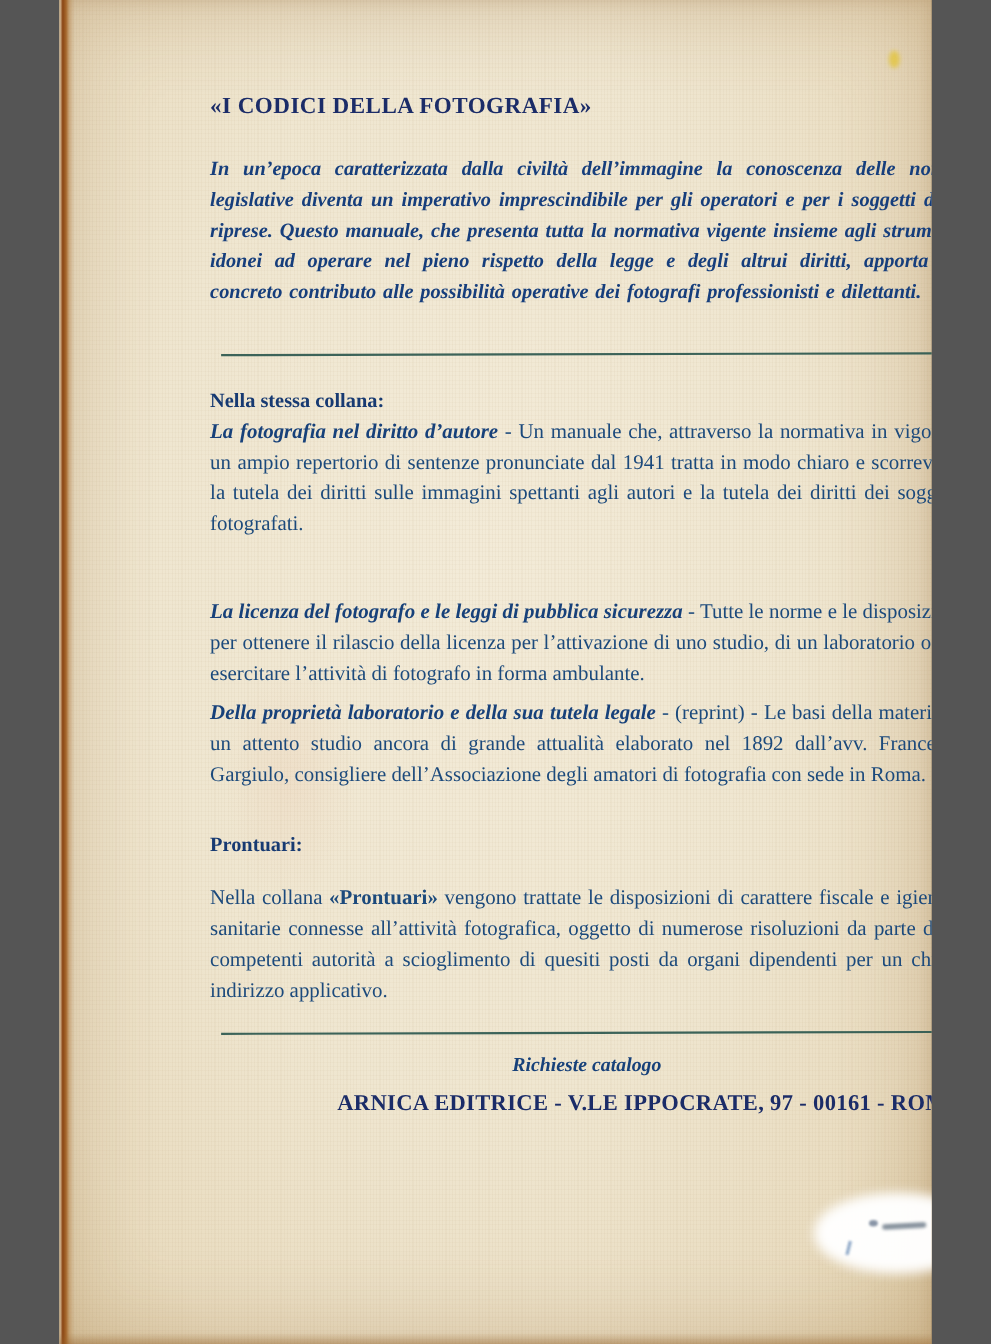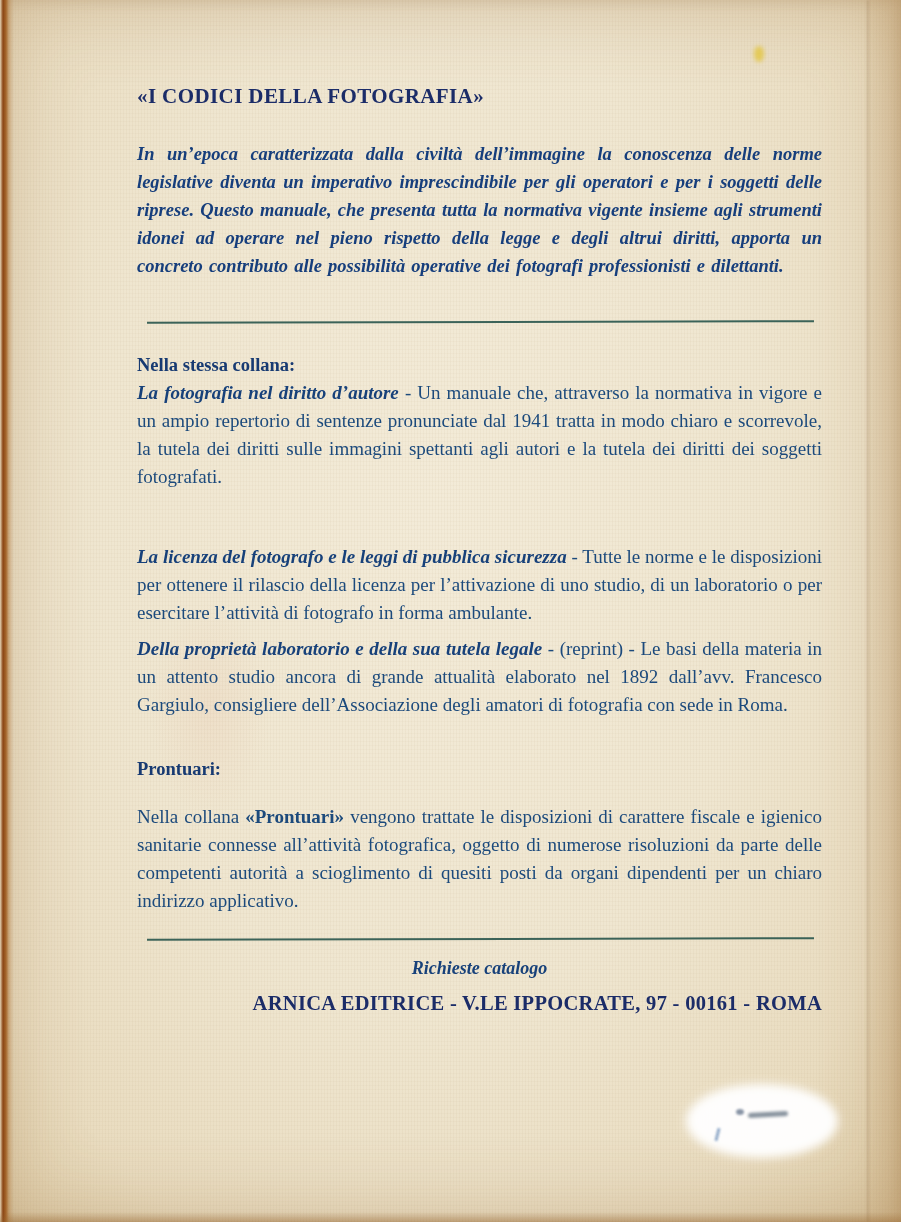--- a/index.html
+++ b/index.html
@@ -1,18 +1,18 @@
 <!DOCTYPE html>
 <html><head>
 <meta charset="utf-8">
 <style>
   html, body { margin: 0; padding: 0; background: #555; }
   .cover {
     position: relative;
-    width: 901px;
+    width: 793px;
     height: 1222px;
     margin: 0 auto;
     overflow: hidden;
     font-family: "Liberation Serif", "DejaVu Serif", serif;
     background:
       repeating-linear-gradient(90deg, rgba(165,135,90,0.055) 0 1px, rgba(0,0,0,0) 1px 3px),
       repeating-linear-gradient(0deg, rgba(165,135,90,0.04) 0 1px, rgba(0,0,0,0) 1px 4px),
       radial-gradient(ellipse at 48% 42%, #f3ebd8 0%, #efe6d0 50%, #e9dcc0 80%, #ddcba6 100%);
     box-shadow: inset 0 0 80px rgba(145,100,45,0.30), inset 0 0 14px rgba(120,75,30,0.18);
   }

